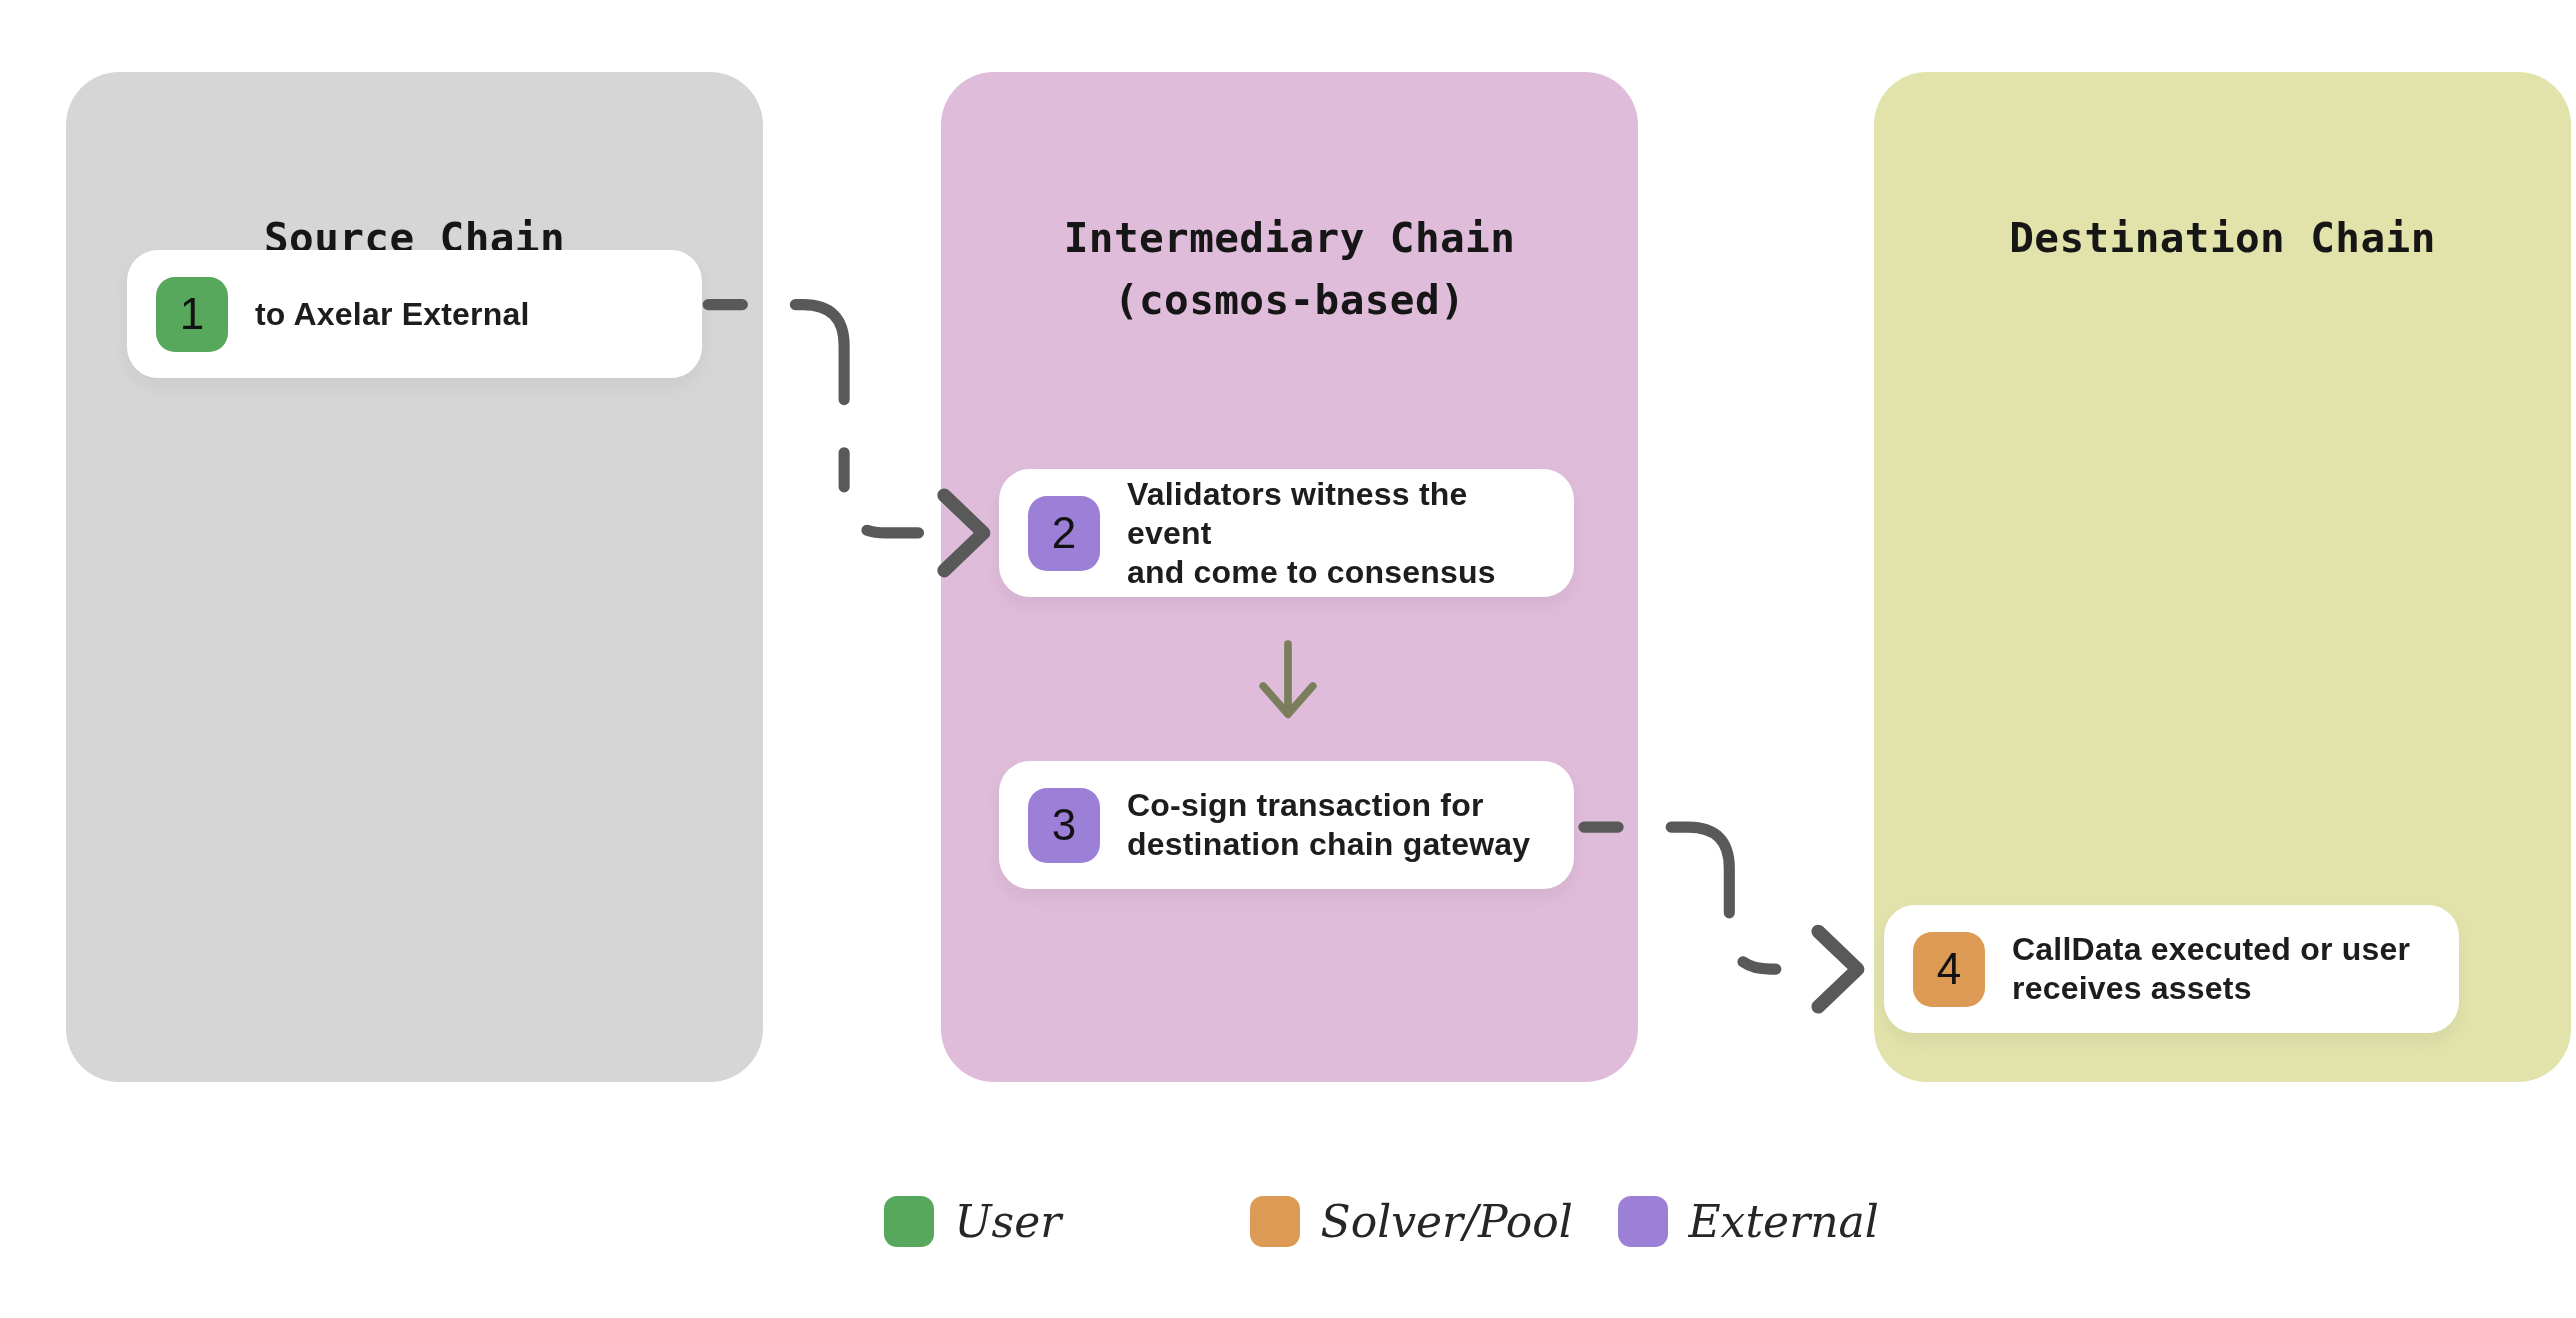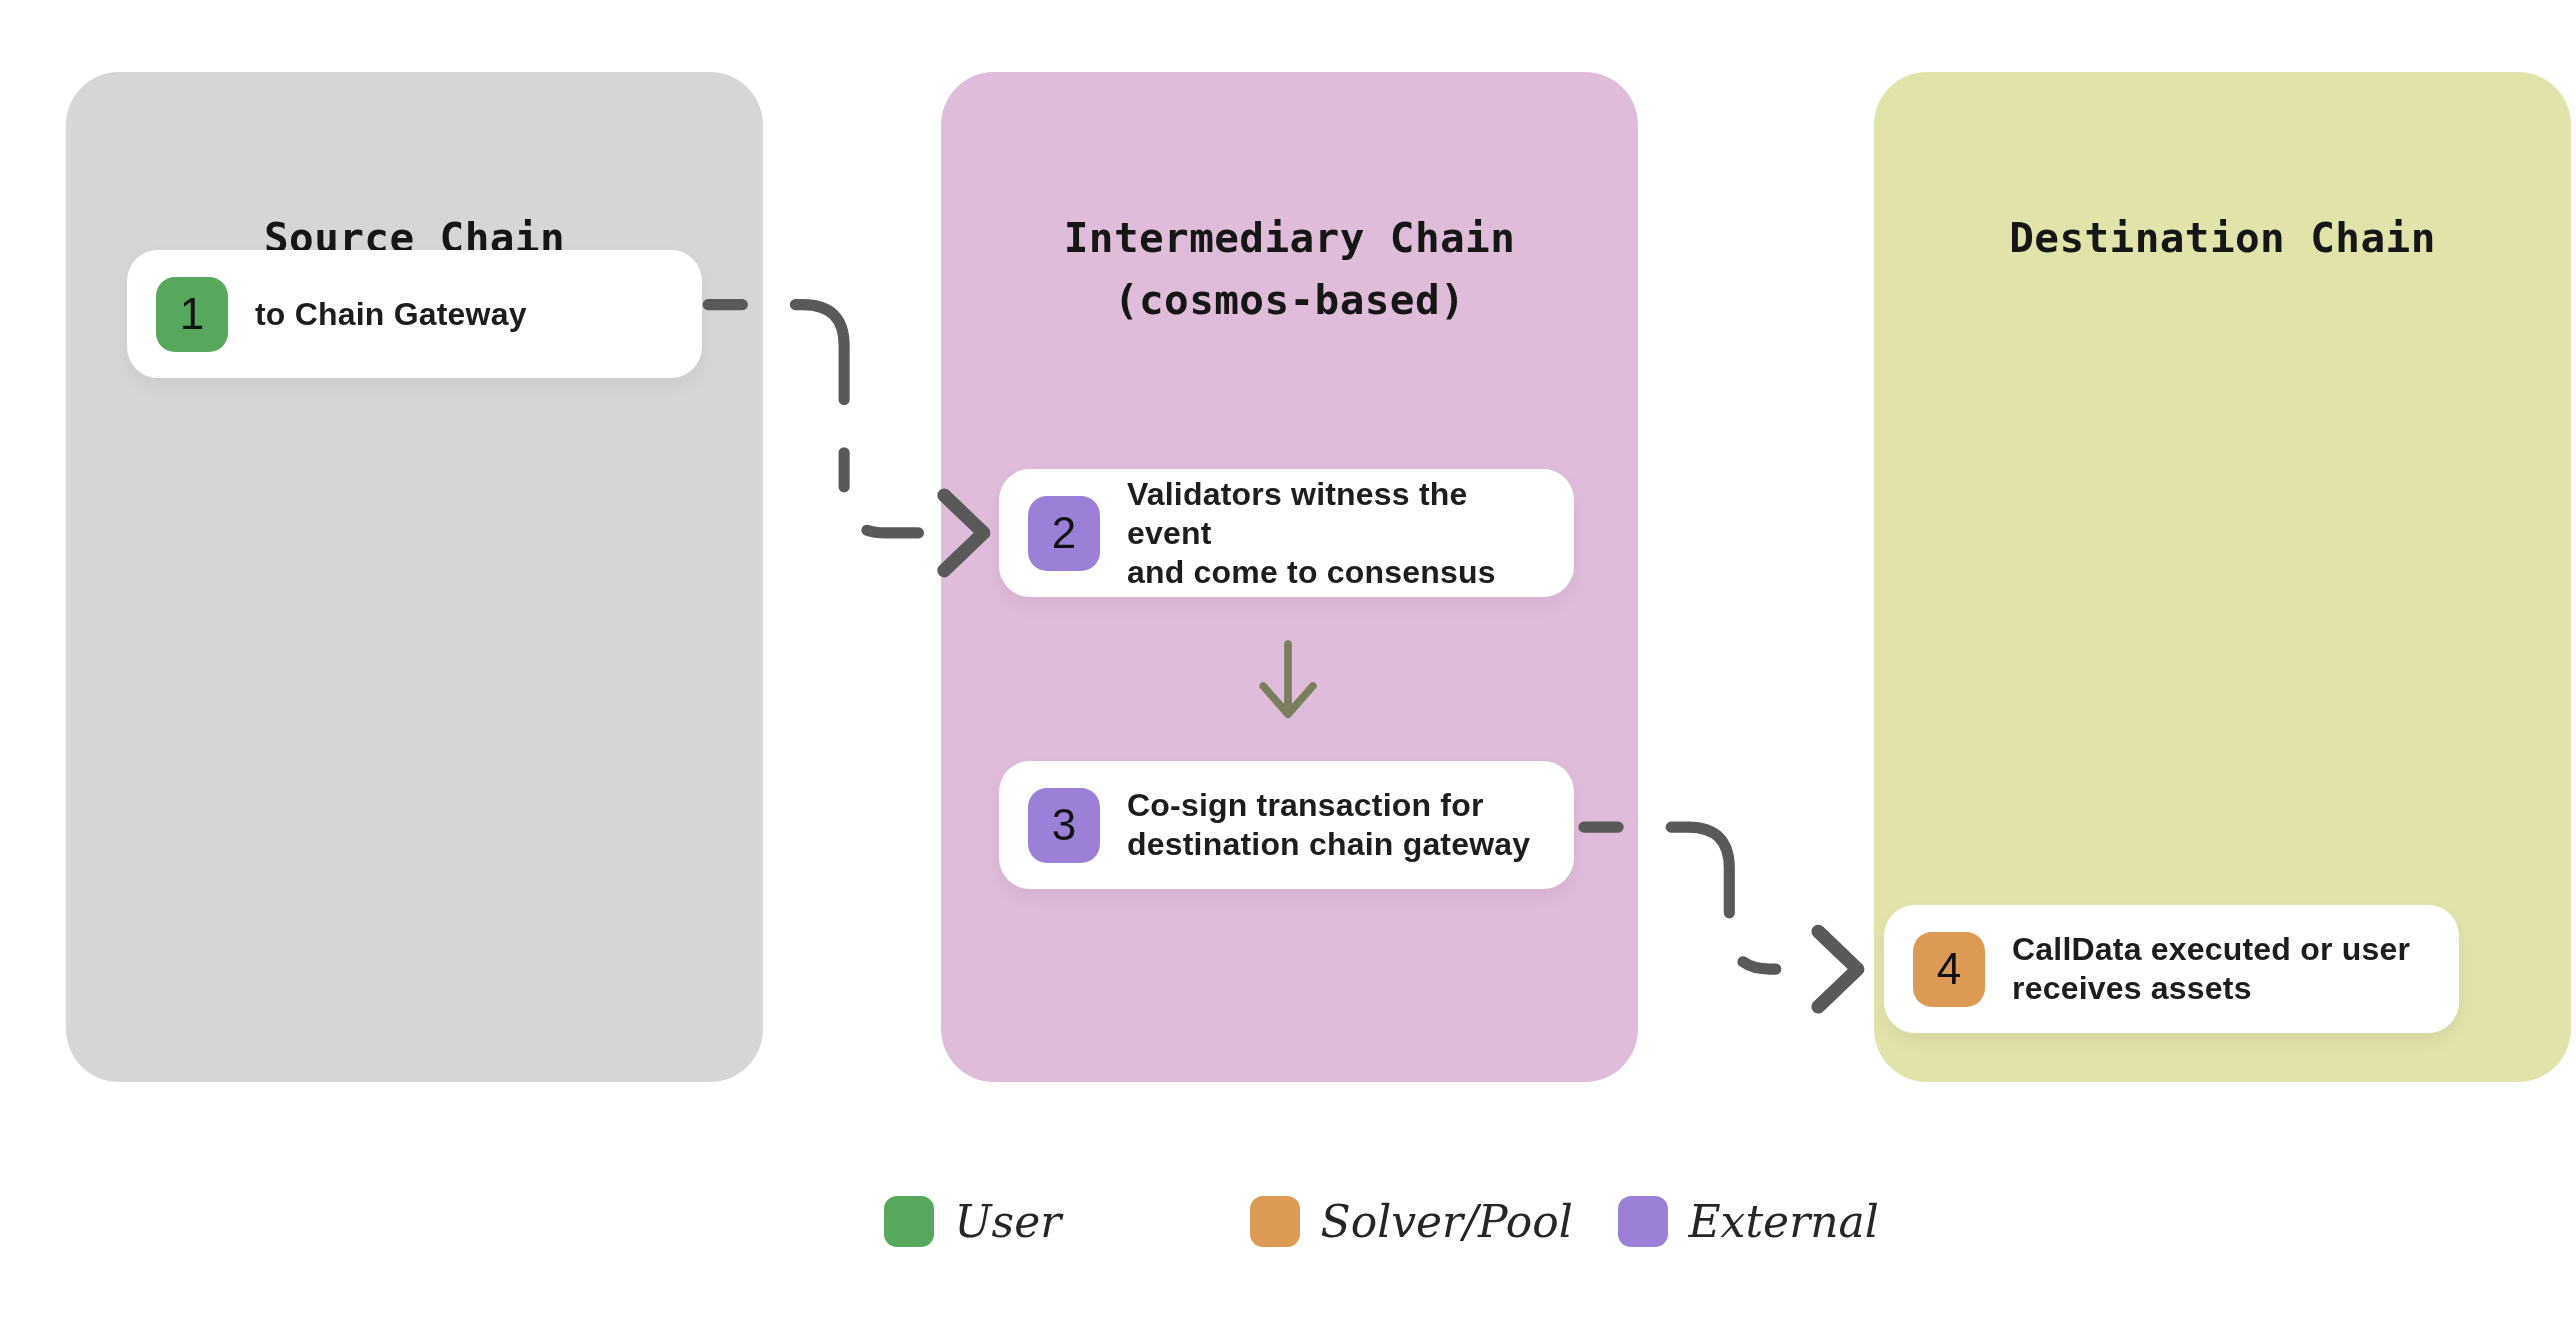--- a/index.html
+++ b/index.html
@@ -101,21 +101,21 @@
 
   <div class="col col-destination" style="background: rgb(226, 226, 171); margin-left: 48px;">
     <div class="col-title">
       <span>Destination Chain</span>
     </div>
   </div>
 
   <div class="card card-1">
     <div class="badge" style="background: rgb(87, 168, 92);">1</div>
     <div class="card-text">
-      <span>to Chain Gateway</span>
+      <span>to Axelar External</span>
     </div>
   </div>
 
   <div class="card card-2">
     <div class="badge" style="background: rgb(156, 128, 216);">2</div>
     <div class="card-text">
       <span>Validators witness the event</span>
       <span>and come to consensus</span>
     </div>
   </div>

